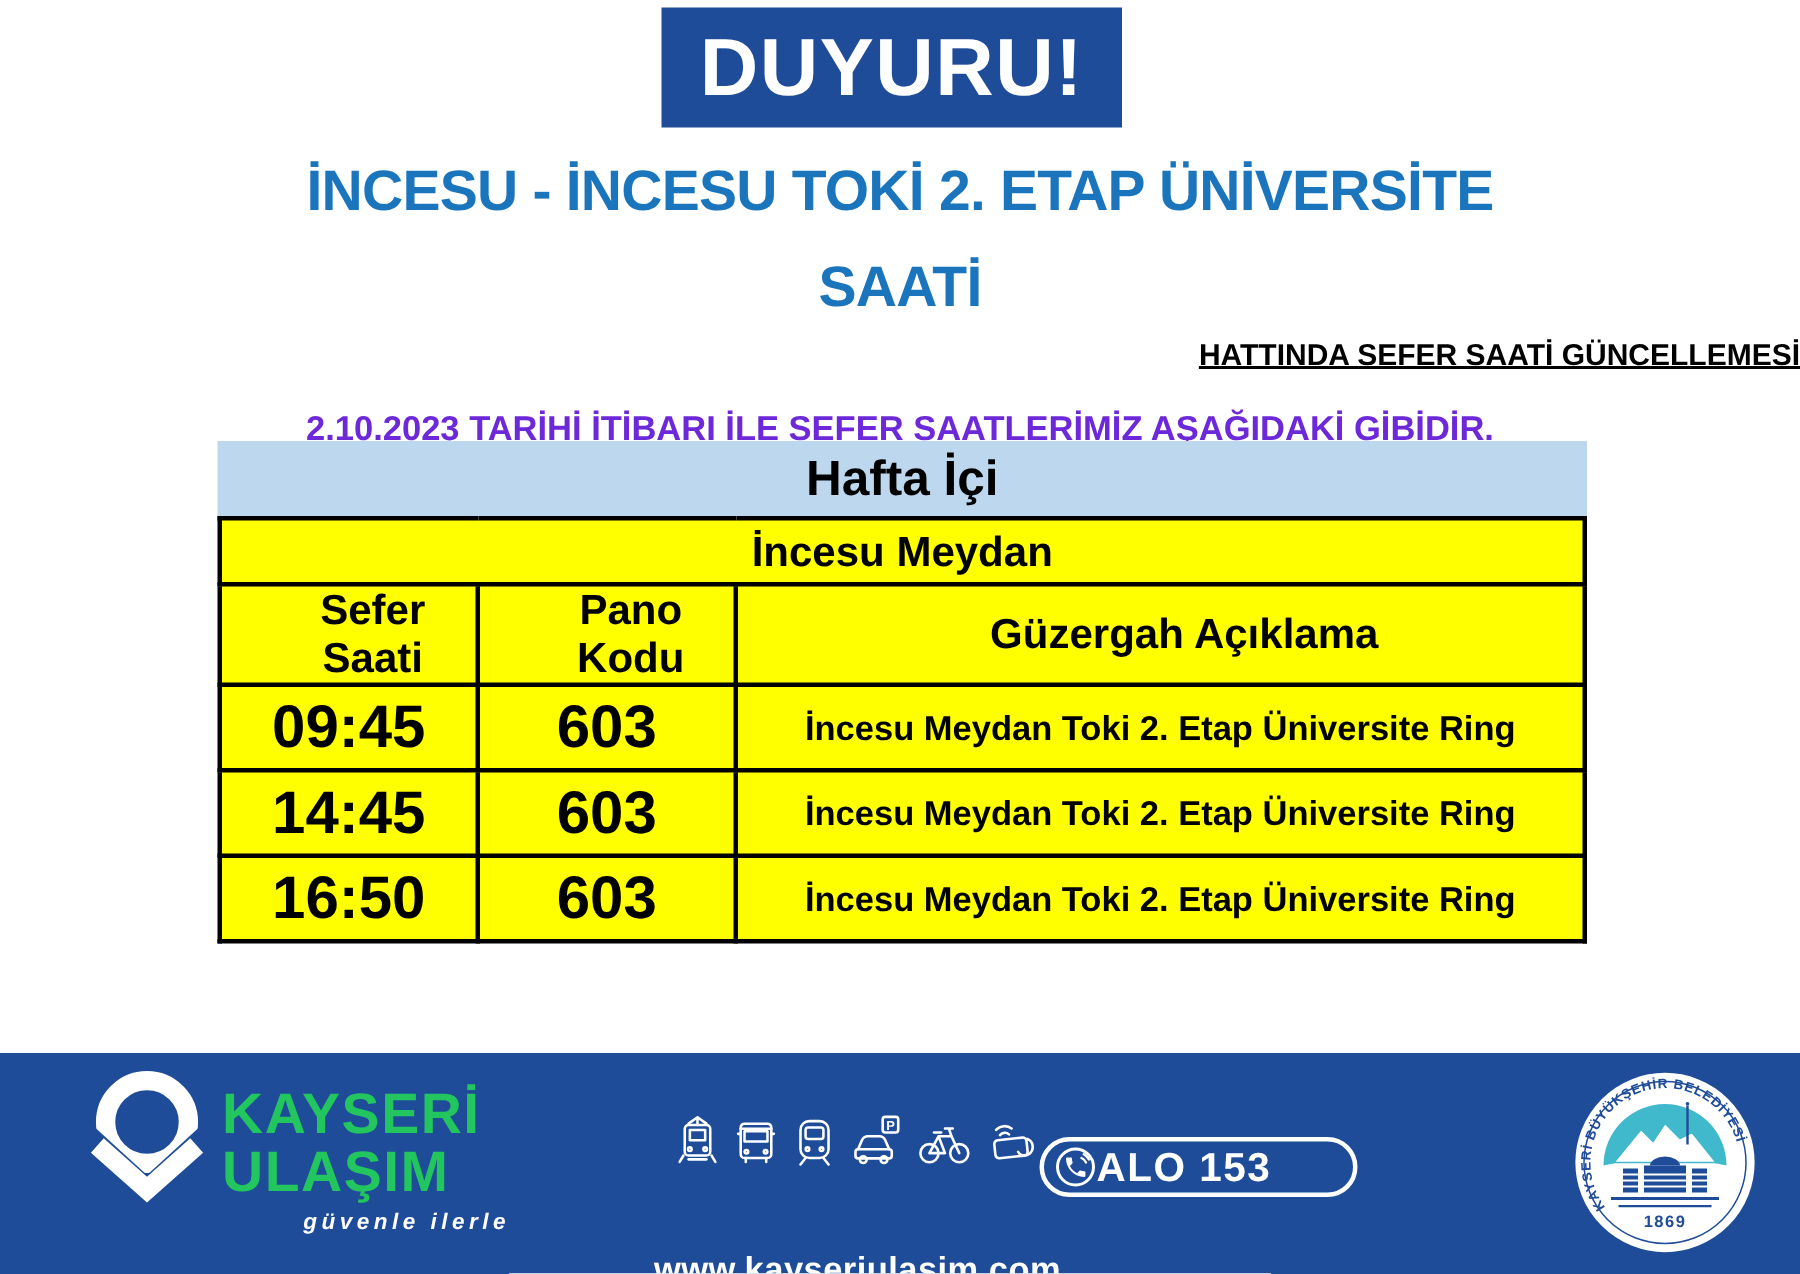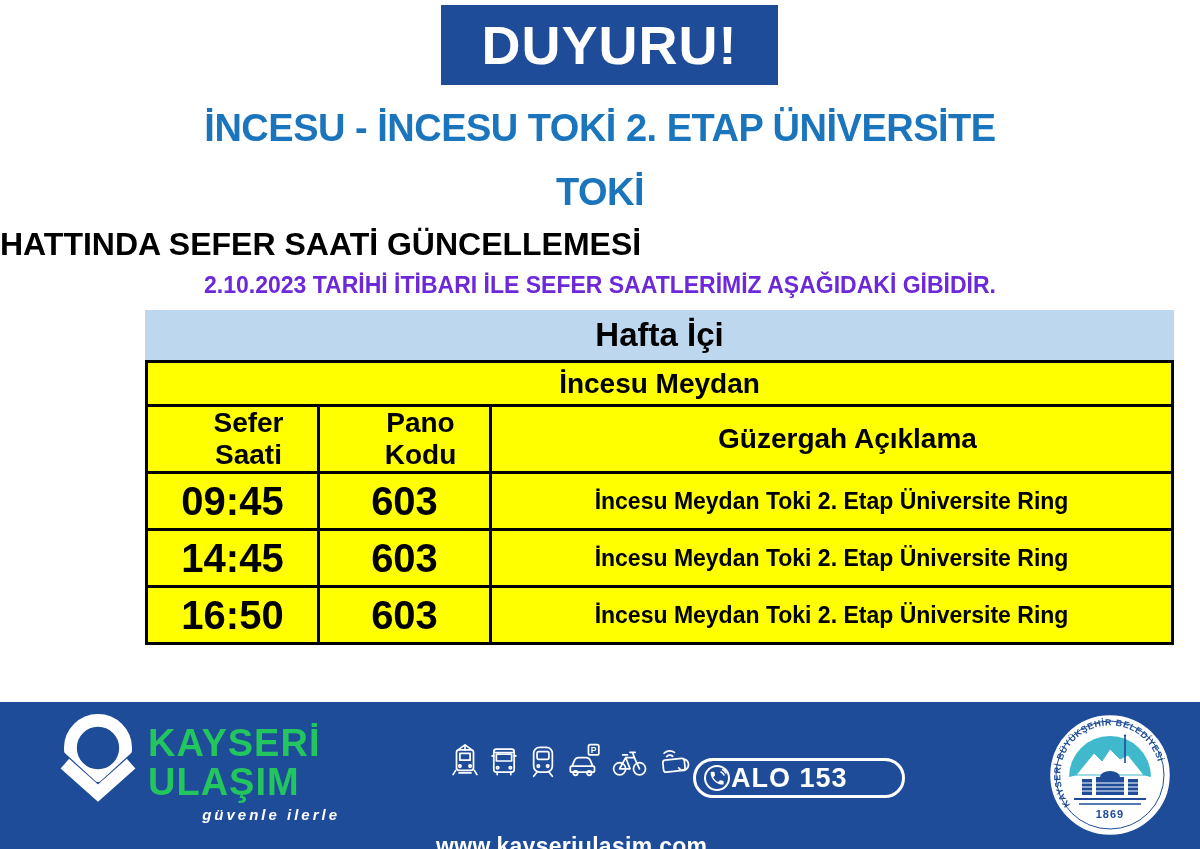--- a/index.html
+++ b/index.html
@@ -7,36 +7,36 @@
     --title-blue:#1B75BC;
     --band-blue:#BDD7EE;
     --row-yellow:#FFFF00;
     --teal:#41B9CC;
   }
   *{box-sizing:border-box;margin:0;padding:0;}
   body{background:#fff;font-family:"Liberation Sans", sans-serif;}
   .page{position:relative;width:1200px;height:849px;background:#fff;overflow:hidden;}
 
   
-  .duyuru-box{position:absolute;left:441px;top:5px;width:337px;height:80px;
+  .duyuru-box{position:absolute;left:441px;top:5px;width:307px;height:80px;
     background:var(--brand);display:flex;align-items:center;justify-content:center;}
   .duyuru-box span{color:#fff;font-size:54px;font-weight:800;letter-spacing:1px;}
 
   
   .title{position:absolute;left:0;top:96px;width:100%;text-align:center;
     color:var(--title-blue);font-weight:800;font-size:38px;letter-spacing:-0.5px;}
   .title div{line-height:64px;}
 
-  .subtitle1{position:absolute;left:0;top:226px;width:100%;text-align:left;
-    color:#000;font-weight:800;font-size:32px;}
+  .subtitle1{position:absolute;left:0;top:226px;width:100%;text-align:right;
+    color:#000;font-weight:800;font-size:20px;text-decoration:underline;}
   .subtitle2{position:absolute;left:0;top:272px;width:100%;text-align:center;
     color:#6d28d9;font-weight:800;font-size:23px;}
 
   
-  .schedule{position:absolute;left:145px;top:310px;width:1029px;}
+  .schedule{position:absolute;left:145px;top:294px;width:913px;}
   .hafta-band{height:50px;background:var(--band-blue);display:flex;align-items:center;
     justify-content:center;font-size:33px;font-weight:800;color:#000;}
   table.sched{width:100%;border-collapse:collapse;table-layout:fixed;}
   table.sched td{border:3px solid #000000;background:var(--row-yellow);
     text-align:center;vertical-align:middle;color:#000;}
   .stop-cell{height:44px;font-size:28px;font-weight:800;}
   .head-cell{height:46px;font-size:28px;font-weight:800;padding-left:32px;}
   .time-cell{height:57px;font-size:40px;font-weight:800;}
   .code-cell{font-size:40px;font-weight:800;}
   .route-cell{font-size:23px;font-weight:800;}
@@ -62,21 +62,21 @@
 <body>
 
 <div class="page">
 
   <div class="duyuru-box">
     <span>DUYURU!</span>
   </div>
 
   <div class="title">
     <div>İNCESU - İNCESU TOKİ 2. ETAP ÜNİVERSİTE</div>
-    <div>TOKİ</div>
+    <div>SAATİ</div>
   </div>
 
   <div class="subtitle1">HATTINDA SEFER SAATİ GÜNCELLEMESİ</div>
   <div class="subtitle2">2.10.2023 TARİHİ İTİBARI İLE SEFER SAATLERİMİZ AŞAĞIDAKİ GİBİDİR.</div>
 
   <div class="schedule">
     <div class="hafta-band">Hafta İçi</div>
     <table class="sched">
       <colgroup>
           <col style="width:172px">

